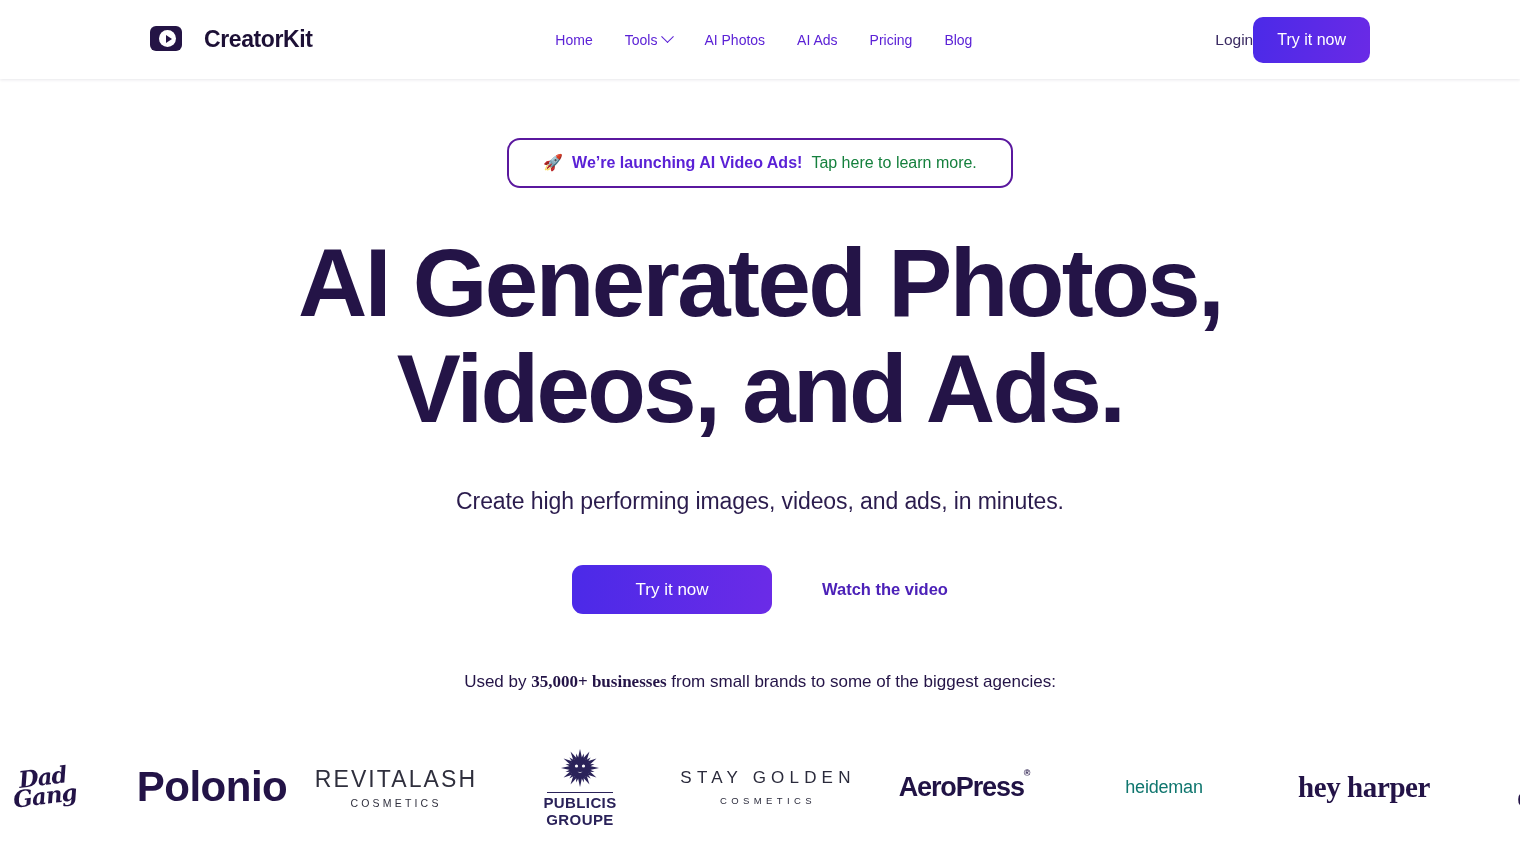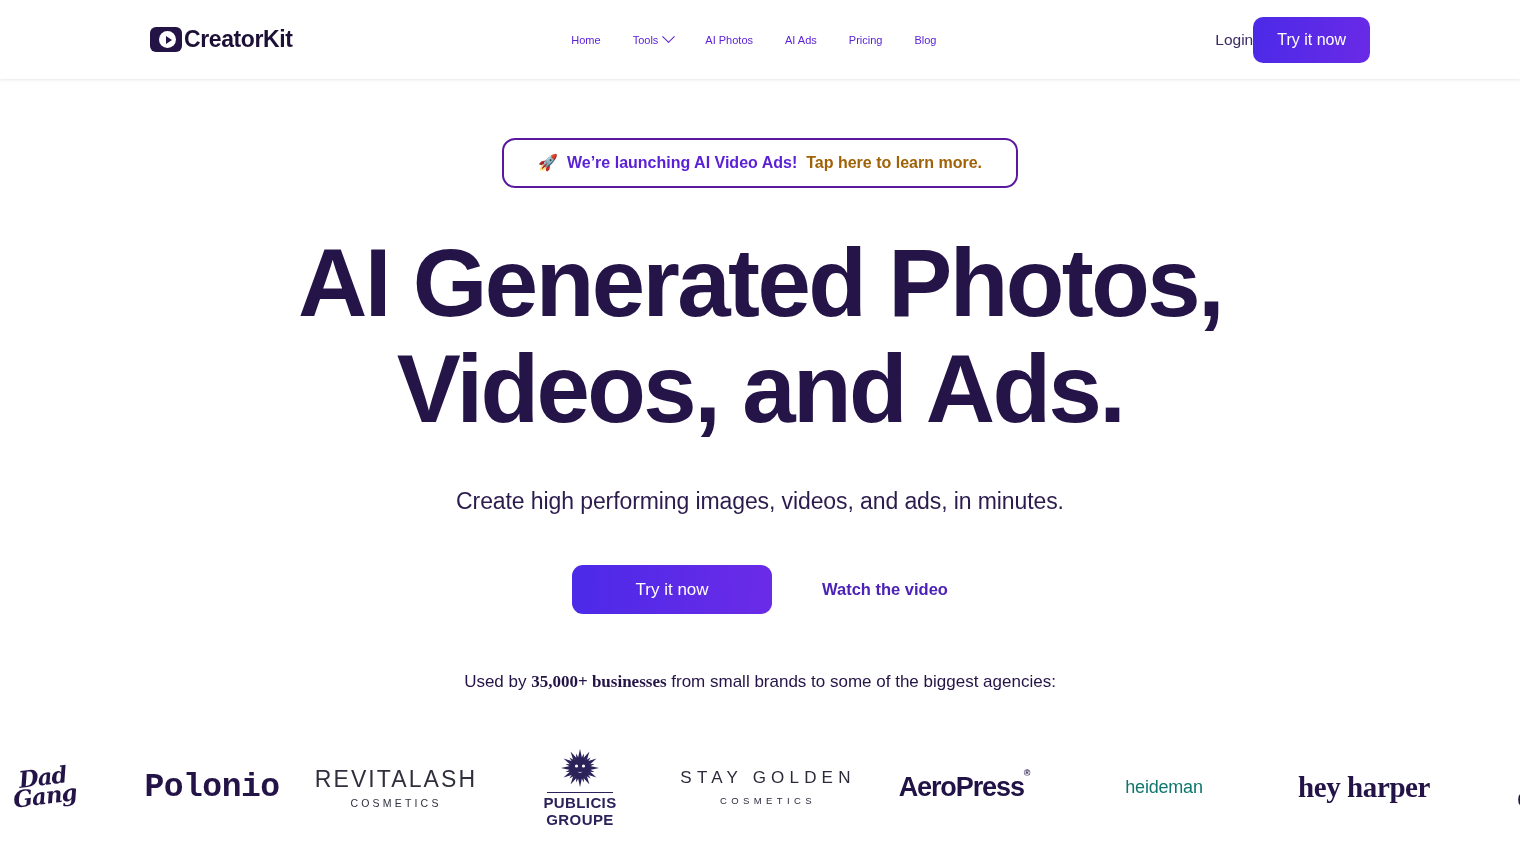--- a/index.html
+++ b/index.html
@@ -25,22 +25,21 @@
     background: #ffffff;
     display: flex;
     align-items: center;
     padding: 0 150px;
     box-shadow: 0 1px 3px rgba(30,20,60,0.10);
     z-index: 20;
   }
 
   .brand {
     display: flex;
-    align-items: center;
-    gap: 2px;
+    gap: 22px;
     flex: 0 0 auto;
     cursor: pointer;
   }
   .brand-mark {
     width: 32px;
     height: 25px;
     border-radius: 6px;
     background: #241445;
     display: flex;
     align-items: center;
@@ -72,21 +71,21 @@
     color: #1d1036;
   }
 
   .nav {
     display: flex;
     align-items: center;
     gap: 28px;
     margin: 0 auto;
   }
   .nav-item {
-    font-size: 11px;
+    font-size: 14px;
     color: #5b21d6;
     cursor: pointer;
     white-space: nowrap;
     display: flex;
     align-items: center;
     gap: 6px;
     padding: 4px 2px;
   }
   .nav-item .chev {
     display: inline-block;
@@ -136,21 +135,21 @@
     border: 2px solid #5a189e;
     border-radius: 13px;
     padding: 14px 34px;
     font-size: 16px;
     cursor: pointer;
     background: #fff;
     box-shadow: 0 0 0 0 rgba(0,0,0,0);
   }
   .announce .rocket { font-size: 16px; line-height: 1; }
   .announce .strong { font-weight: bold; color: #5b21d6; }
-  .announce .rest { color: #a16207; font-weight: bold; }
+  .announce .rest { color: #15803d; }
 
   .headline {
     margin-top: 42px;
     font-size: 96px;
     line-height: 1.1;
     font-weight: bold;
     letter-spacing: -2.6px;
     color: #241447;
   }
   .headline .l2 { display: block; }
@@ -227,23 +226,23 @@
     font-style: italic;
     font-weight: bold;
     font-size: 23px;
     line-height: 0.82;
     letter-spacing: -1px;
     text-align: center;
     transform: rotate(-7deg);
     color: #231347;
   }
   .lg-polonio {
-    font-family: Liberation Mono, monospace;
-    font-weight: bold;
-    font-size: 33px;
+    font-family: Liberation Sans, sans-serif;
+    font-weight: bold;
+    font-size: 42px;
     letter-spacing: -0.5px;
     color: #231347;
   }
   .lg-revitalash {
     text-align: center;
     color: #2f2f3d;
   }
   .lg-revitalash .top {
     font-size: 23px;
     letter-spacing: 2.1px;

